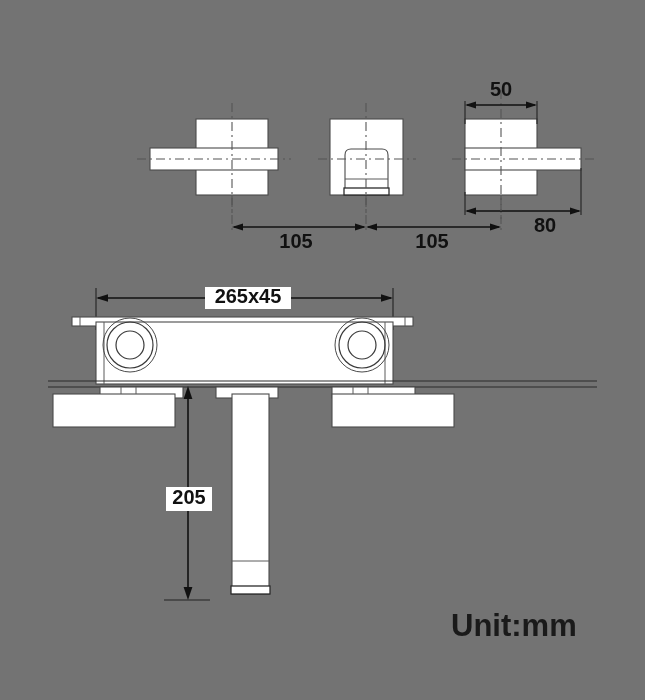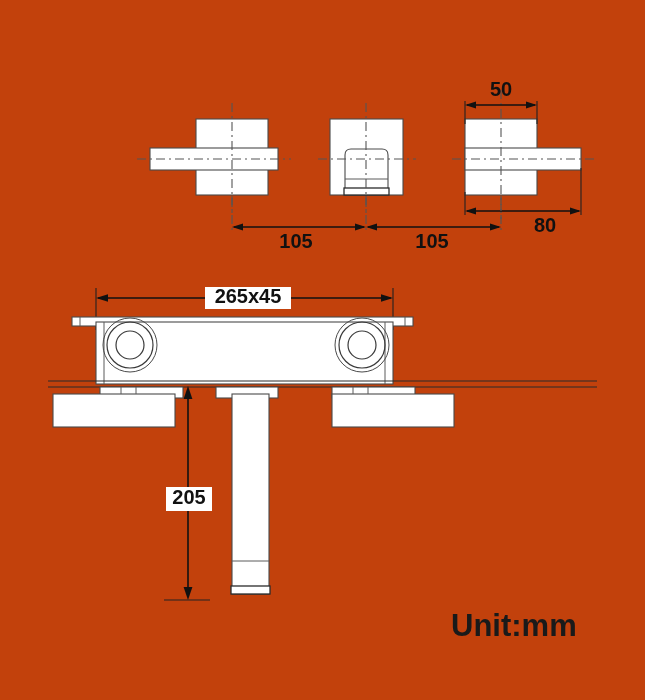--- a/index.html
+++ b/index.html
@@ -7,21 +7,21 @@
     padding: 0;
     background: #ffffff;
   }
   body {
     font-family: "Liberation Sans", sans-serif;
   }
   #drawing-root {
     position: relative;
     width: 645px;
     height: 700px;
-    background: #c2410c;
+    background: #737373;
     overflow: hidden;
   }
   svg.tech-drawing {
     display: block;
     width: 645px;
     height: 700px;
   }
   .outline {
     fill: #ffffff;
     stroke: #4a4a4a;

